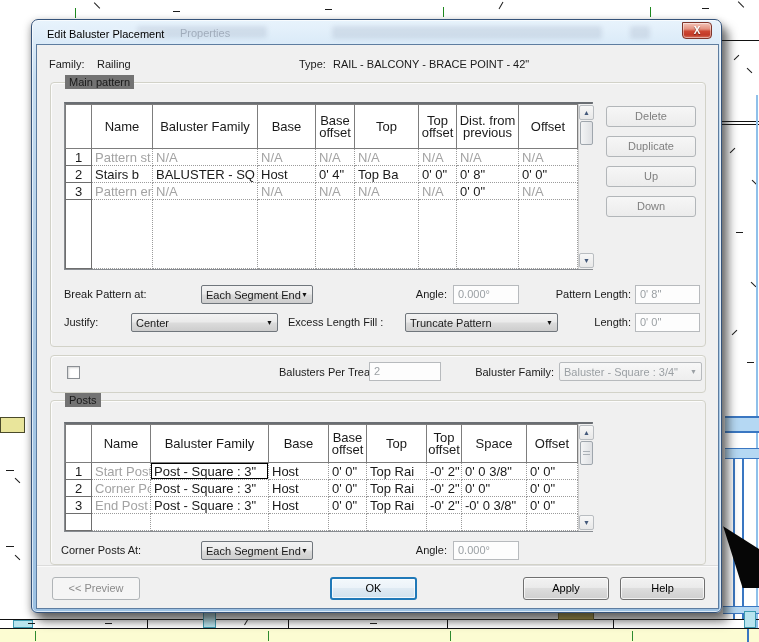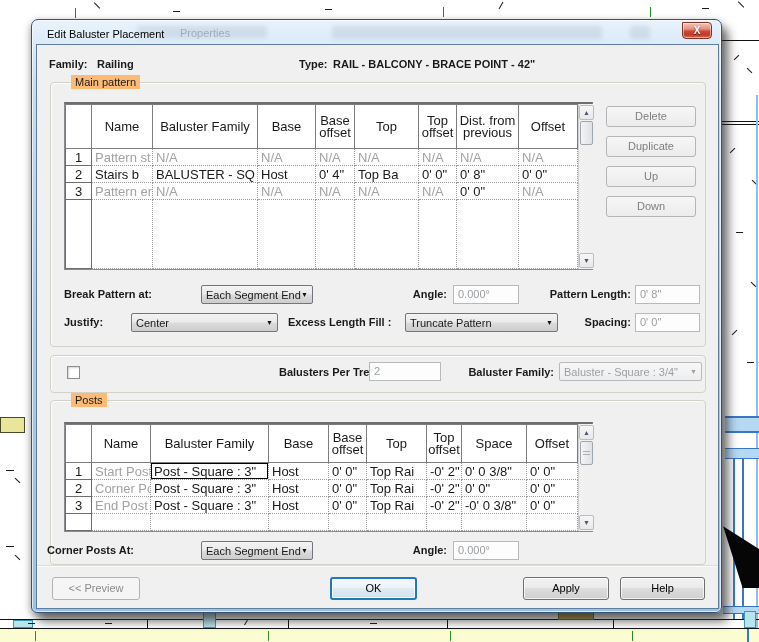--- a/index.html
+++ b/index.html
@@ -44,25 +44,25 @@
     background:linear-gradient(180deg,#f4c4b9 0%,#e39180 40%,#ce4733 55%,#c23a28 80%,#d8745f 100%);
     border:1px solid #7e352b; border-radius:0 4px 4px 4px;
     box-shadow: inset 0 0 0 1px rgba(255,255,255,.45);
     color:#fff; font-weight:bold; font-size:10px; text-align:center; line-height:15px;
     text-shadow:0 1px 1px rgba(0,0,0,.5);
   }
   .client {
     position:absolute; left:4px; top:24px; width:683px; height:565px;
     background:#f0f0f0; border:1px solid #5e7da0;
   }
-  .lbl { position:absolute; white-space:nowrap; line-height:19px;font-weight:bold; }
+  .lbl { position:absolute; white-space:nowrap; line-height:19px; }
   .rlbl { text-align:right; }
   .groupbox { position:absolute; border:1px solid #d2d2c8; border-radius:4px;
     box-shadow: inset 1px 1px 0 rgba(255,255,255,.8); }
-  .gblabel { position:absolute; top:-8px; left:20px; background:#fdba74; padding:0 4px; line-height:14px; }
+  .gblabel { position:absolute; top:-8px; left:14px; background:#737373; padding:0 4px; line-height:14px; }
   
   .tablewrap { position:absolute; background:#fff; border:1px solid #888c91; border-top:2px solid #6a6e73; display:flex; }
   table { border-collapse:collapse; table-layout:fixed; width:512px; height:100%; font-size:13px; }
   th { background:#fff; font-weight:normal; border:1px solid #7d7d7d; text-align:center;
        vertical-align:middle; line-height:12px; padding:1px; overflow:hidden; }
   .t1 th { height:44px; } .t2 th { height:38px; }
   td { border-right:1px dotted #9b9b9b; border-bottom:1px dotted #9b9b9b; background:#fff;
        white-space:nowrap; overflow:hidden; padding:0 0 0 3px; height:17px; }
   td.rn { border:1px solid #6e6e6e; text-align:center; padding:0; }
   tr.filler td { height:auto; }
@@ -288,21 +288,21 @@
     <div class="lbl" style="left:27px;top:268px">Justify:</div>
     <div class="combo" style="left:94px;top:268px;width:147px">
       <span>Center</span>
       <span class="arr">▼</span>
     </div>
     <div class="lbl" style="left:251px;top:268px">Excess Length Fill :</div>
     <div class="combo" style="left:368px;top:268px;width:153px">
       <span>Truncate Pattern</span>
       <span class="arr">▼</span>
     </div>
-    <div class="lbl rlbl" style="left:524px;top:268px;width:70px">Spacing:</div>
+    <div class="lbl rlbl" style="left:524px;top:268px;width:70px">Length:</div>
     <div class="dinput" style="left:598px;top:268px;width:65px">0' 0"</div>
 
     <div class="groupbox" style="left:13px;top:310px;width:656px;height:38px"></div>
     <div class="checkbox" style="left:30px;top:321px"></div>
     <div class="lbl" style="left:242px;top:318px">Balusters Per Tread:</div>
     <div class="dinput" style="left:332px;top:317px;width:72px">2</div>
     <div class="lbl rlbl" style="left:430px;top:318px;width:87px">Baluster Family:</div>
     <div class="combo dcombo" style="left:522px;top:317px;width:143px">
       <span>Baluster - Square : 3/4"</span>
       <span class="arr">▼</span>
@@ -392,21 +392,21 @@
         <div class="sb-thumb">
             <span class="grip"></span>
           </div>
         <div class="sb-fill"></div>
         <div class="sb-btn">
             <span>▼</span>
           </div>
       </div>
     </div>
 
-    <div class="lbl" style="left:10px;top:496px">Corner Posts At:</div>
+    <div class="lbl" style="left:24px;top:496px">Corner Posts At:</div>
     <div class="combo" style="left:164px;top:496px;width:112px">
       <span>Each Segment End</span>
       <span class="arr">▼</span>
     </div>
     <div class="lbl rlbl" style="left:340px;top:496px;width:70px">Angle:</div>
     <div class="dinput" style="left:416px;top:496px;width:66px">0.000°</div>
 
     <div class="separator"></div>
 
     <div class="btn disabled" style="left:15px;top:532px;width:88px">&lt;&lt; Preview</div>

